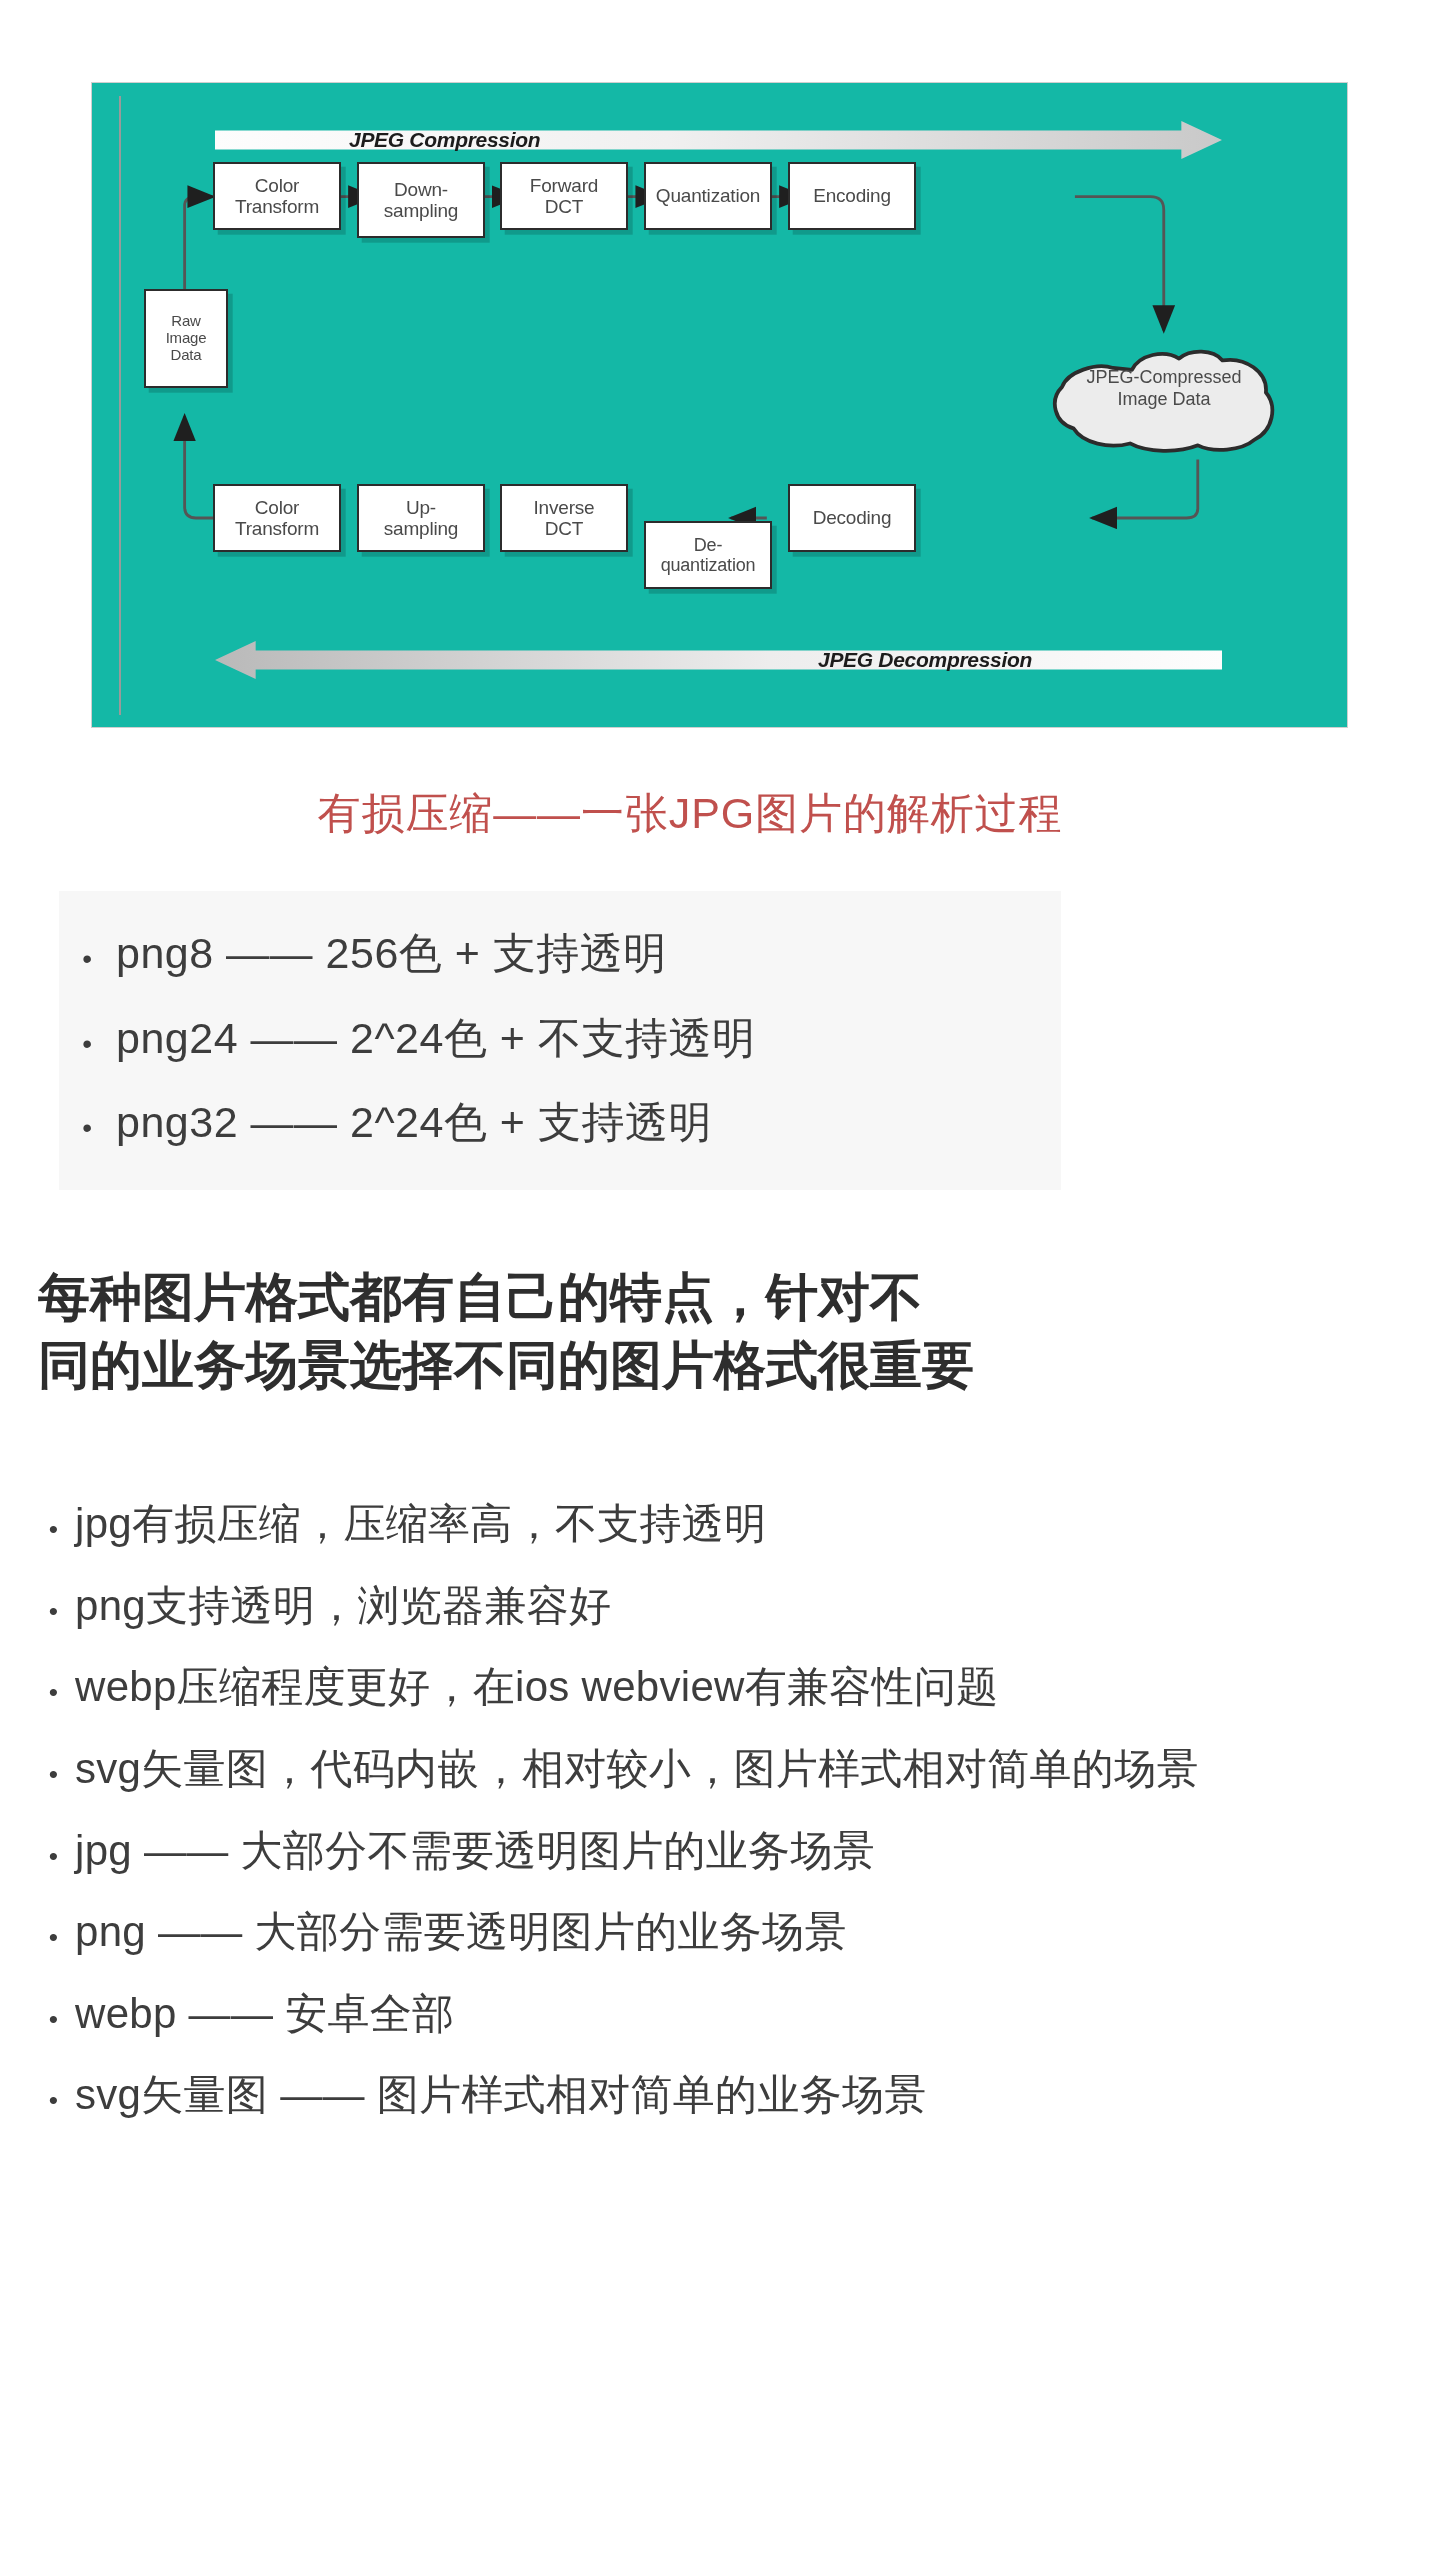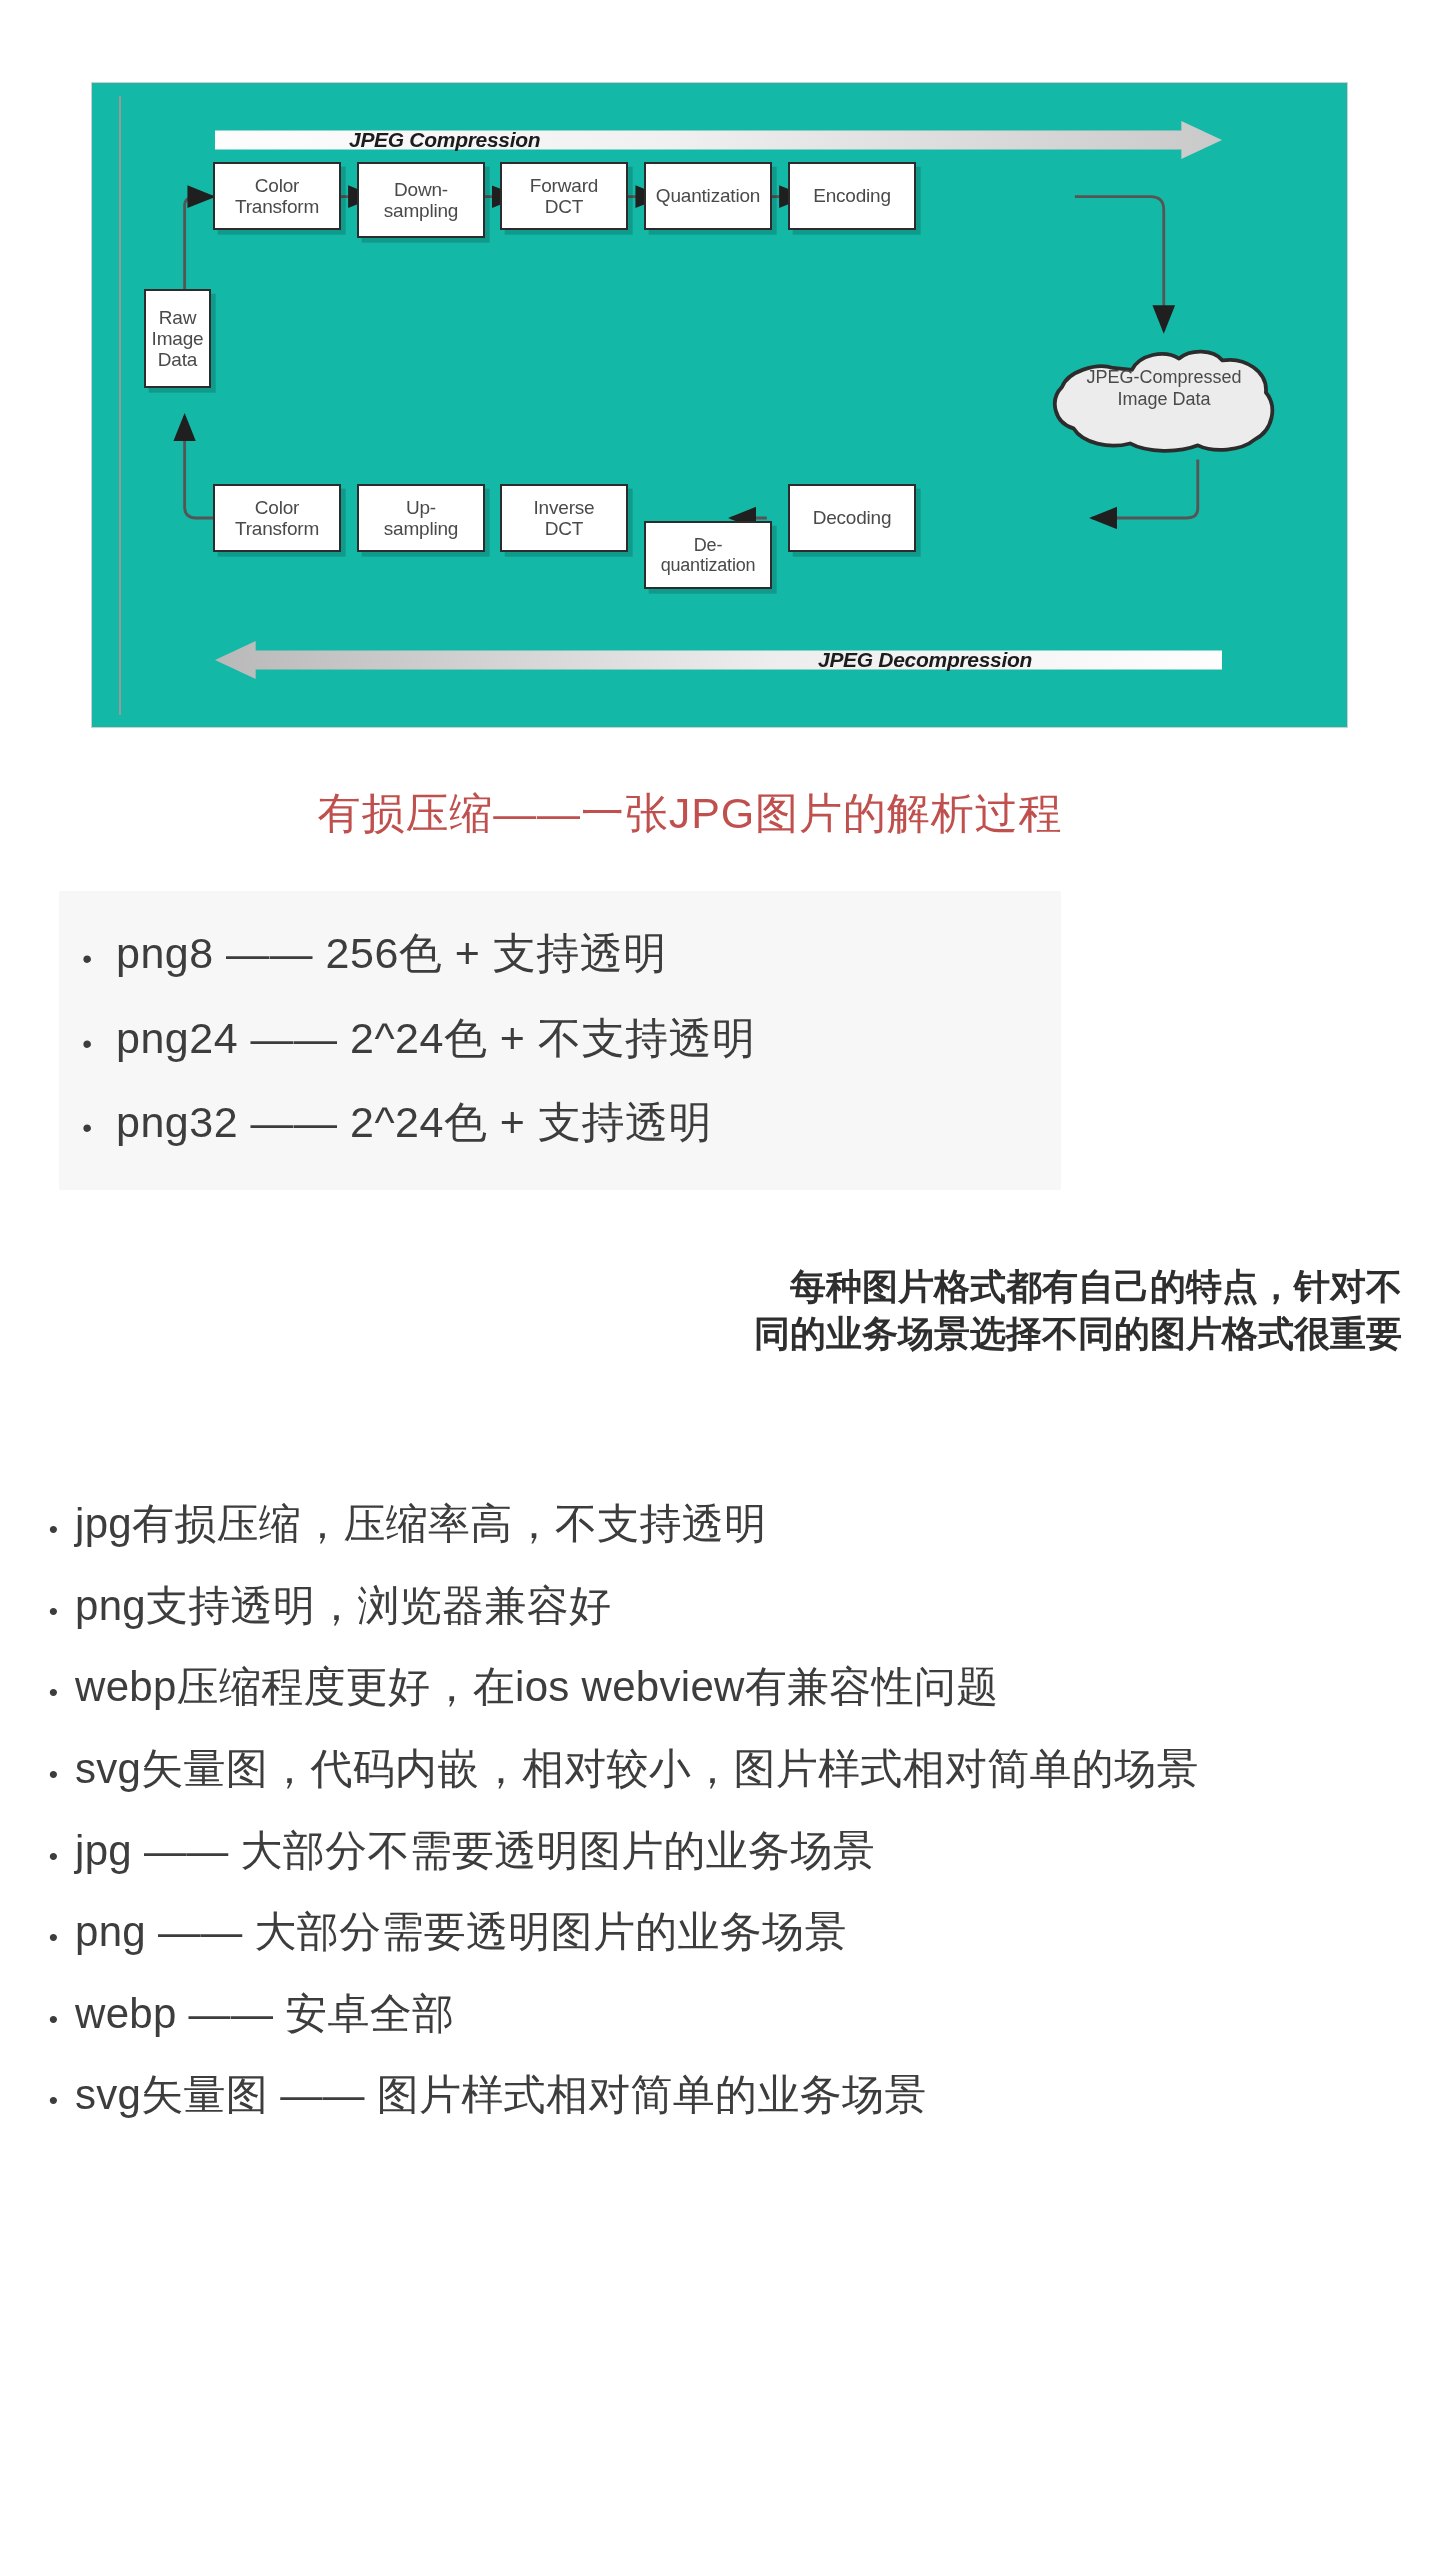--- a/index.html
+++ b/index.html
@@ -137,22 +137,22 @@
     color: #3d3d3d;
     flex: 0 0 57px;
   }
 
   
   .heading {
     position: absolute;
     left: 38px;
     top: 1264px;
     width: 1364px;
-    text-align: right;
-    font-size: 36px;
+    text-align: left;
+    font-size: 52px;
     font-weight: bold;
     line-height: 1.30;
     color: #2e2e2e;
     letter-spacing: 0px;
   }
 
   
   .main-list {
     position: absolute;
     left: 32px;
@@ -266,21 +266,21 @@
       <span>
           <span>Quantization</span>
         </span>
     </div>
     <div class="fbox" style="left:696px; top:79px; width:128px; height:68px;text-align:right;">
       <span>
           <span>Encoding</span>
         </span>
     </div>
 
-    <div class="fbox" style="left:52px; top:206px; width:67px; height:99px; font-size:19px;">
+    <div class="fbox" style="left:52px; top:206px; width:84px; height:99px; font-size:15px;">
       <span>
         <span>Raw</span>
         <span>Image</span>
         <span>Data</span>
       </span>
     </div>
 
     <div class="cloud">
       <svg width="234" height="104" viewBox="0 0 248 110" xmlns="http://www.w3.org/2000/svg">
         <path d="M90,22 C98,6 124,0 140,10 C152,0 176,0 186,12

